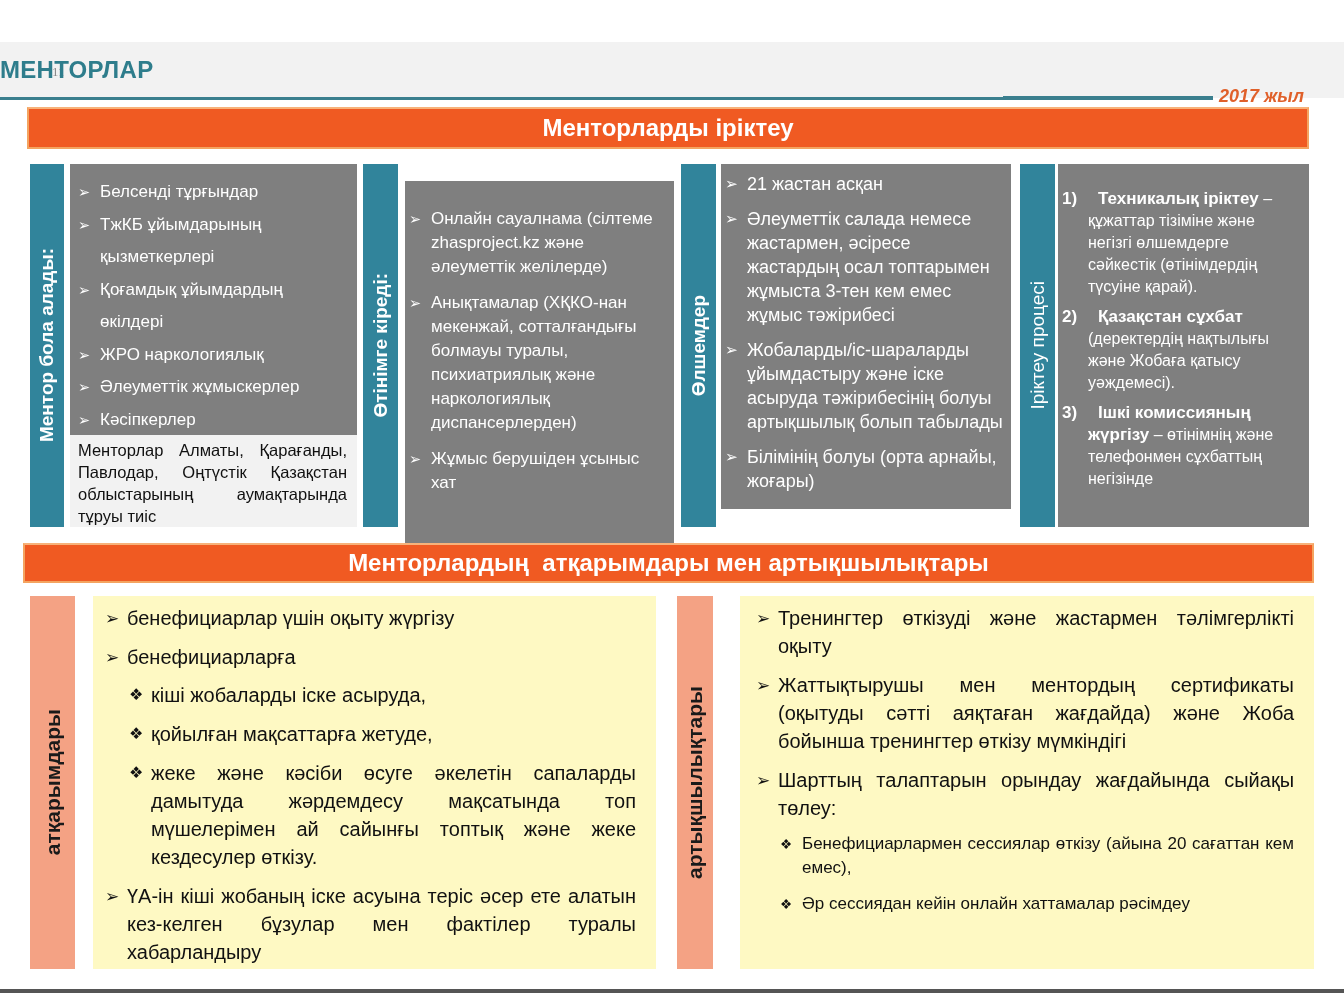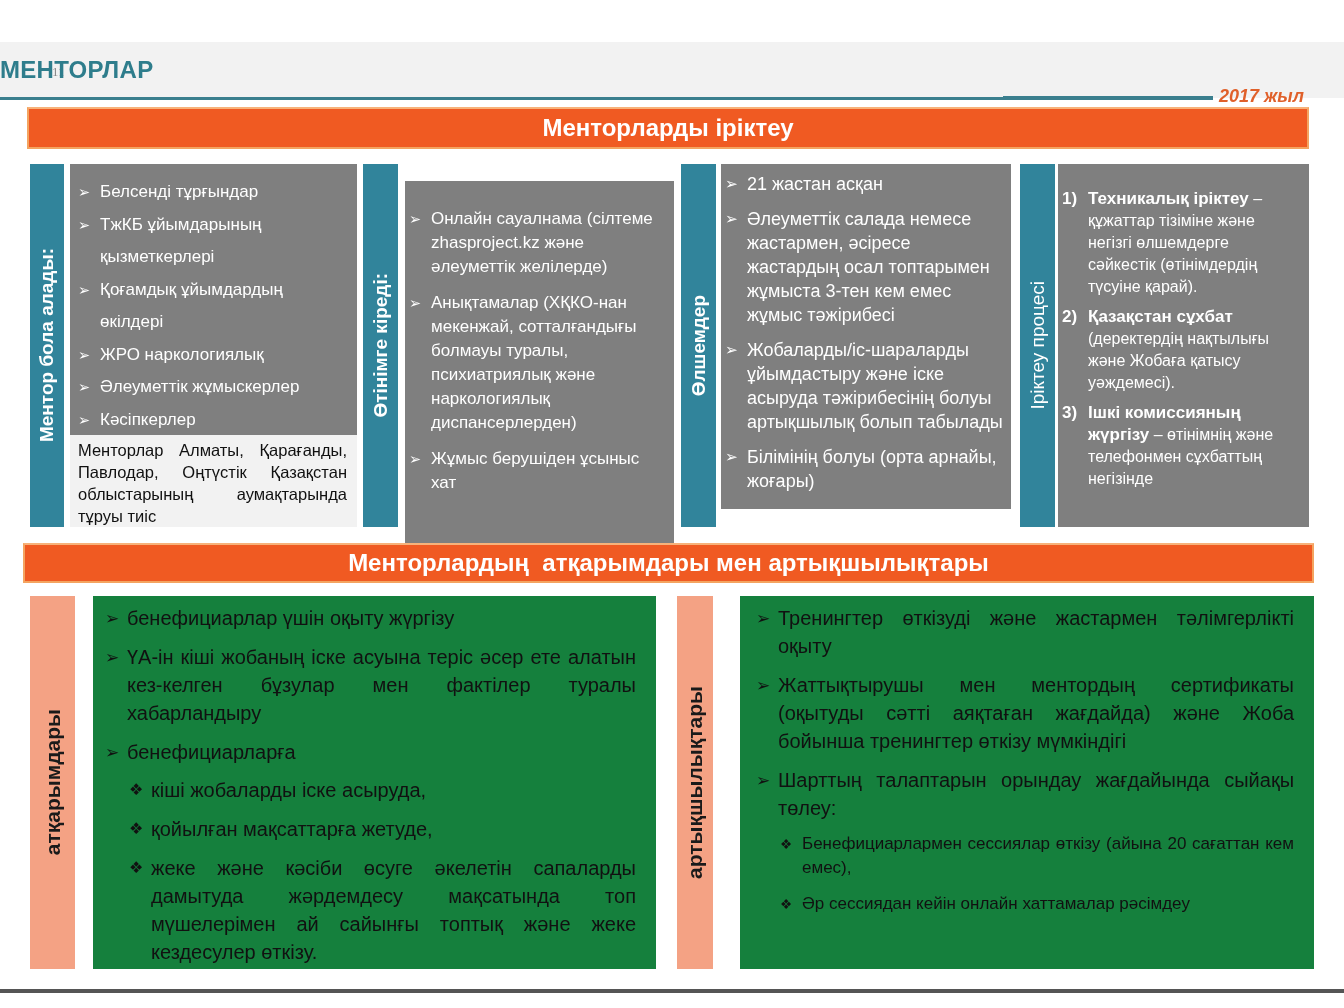--- a/index.html
+++ b/index.html
@@ -20,41 +20,41 @@
   .banner1 { left: 27px; top: 107px; width: 1282px; height: 42px; font-size: 24px; }
   .banner2 { left: 23px; top: 543px; width: 1291px; height: 40px; font-size: 24px; }
 
   
   .vlabel { display: flex; align-items: center; justify-content: center; }
   .vlabel span { writing-mode: vertical-rl; transform: rotate(180deg); white-space: nowrap; font-weight: bold; }
   .teal { background: #31849b; color: #fff; }
   .salmon { background: #f4a284; color: #1a1a1a; }
 
   .gray-box { background: #7f7f7f; color: #fff; }
-  .light-box { background: #15803d; color: #111; }
+  .light-box { background: #fef9c3; color: #111; }
 
   ul.arrows { list-style: none; }
   ul.arrows li { position: relative; padding-left: 24px; }
   ul.arrows li::before { content: "\27A2"; position: absolute; left: 2px; top: 0; font-family: "DejaVu Sans", sans-serif; font-size: 0.85em; }
 
   
   .b1-list { left: 70px; top: 164px; width: 287px; height: 271px; padding: 12px 24px 0 6px; font-size: 17px; }
   .b1-list li { line-height: 32.5px; }
   .b1-note { left: 70px; top: 435px; width: 287px; height: 92px; background: #f2f2f2; color: #111; font-size: 16.5px; line-height: 22px; padding: 4px 10px 0 8px; text-align: justify; }
 
   .b2 { left: 405px; top: 181px; width: 269px; height: 363px; padding: 26px 8px 0 2px; font-size: 17px; line-height: 24px; }
   .b2 li { margin-bottom: 12px; }
   .b3 { left: 721px; top: 164px; width: 290px; height: 345px; padding: 8px 6px 0 2px; font-size: 18px; line-height: 24px; }
   .b3 li { margin-bottom: 11px; }
 
   .b4 { left: 1058px; top: 164px; width: 251px; height: 363px; padding: 24px 8px 0 2px; font-size: 16px; line-height: 22px; }
   .b4 ol { list-style: none; }
   .b4 li { position: relative; padding-left: 28px; margin-bottom: 8px; }
   .b4 .num { position: absolute; left: 2px; top: 0; font-weight: bold; font-size: 17px; }
-  .b4 .bold { font-weight: bold; font-size: 17px; }
+  .b4 .bold { font-weight: bold; font-size: 17px; margin-left: 10px; }
 
   
   .p1 { left: 93px; top: 596px; width: 563px; height: 373px; padding: 8px 20px 0 10px; font-size: 20px; line-height: 28px; }
   .p2 { left: 740px; top: 596px; width: 574px; height: 373px; padding: 8px 20px 0 14px; font-size: 20px; line-height: 28px; }
   .p1 ul.arrows li, .p2 ul.arrows li { padding-left: 24px; text-align: justify; }
   .p1 > ul > li { margin-bottom: 11px; }
   .p2 > ul > li { margin-bottom: 11px; }
   ul.diamonds { list-style: none; margin-top: 10px; }
   ul.diamonds li { position: relative; padding-left: 28px; margin-bottom: 11px; text-align: justify; }
   ul.diamonds li::before { content: "\2756"; position: absolute; left: 2px; top: 0; font-family: "DejaVu Sans", sans-serif; font-size: 0.8em; }
@@ -134,28 +134,28 @@
 <div class="abs banner banner2">
   <span style="white-space:pre;">Менторлардың  атқарымдары мен артықшылықтары</span>
 </div>
 
 <div class="abs vlabel salmon" style="left:30px;top:596px;width:45px;height:373px;">
   <span style="font-size:21px;">атқарымдары</span>
 </div>
 <div class="abs light-box p1">
   <ul class="arrows">
     <li><span>бенефициарлар үшін оқыту жүргізу</span></li>
-    <li><span>ҮА-ін кіші жобаның іске асуына теріс әсер ете алатын кез-келген бұзулар мен фактілер туралы хабарландыру</span></li>
     <li><span>бенефициарларға</span>
       <ul class="diamonds">
         <li><span>кіші жобаларды іске асыруда,</span></li>
         <li><span>қойылған мақсаттарға жетуде,</span></li>
         <li><span>жеке және кәсіби өсуге әкелетін сапаларды дамытуда жәрдемдесу мақсатында топ мүшелерімен ай сайынғы топтық және жеке кездесулер өткізу.</span></li>
       </ul>
     </li>
+    <li><span>ҮА-ін кіші жобаның іске асуына теріс әсер ете алатын кез-келген бұзулар мен фактілер туралы хабарландыру</span></li>
   </ul>
 </div>
 
 <div class="abs vlabel salmon" style="left:677px;top:596px;width:36px;height:373px;">
   <span style="font-size:21px;">артықшылықтары</span>
 </div>
 <div class="abs light-box p2">
   <ul class="arrows">
     <li><span>Тренингтер өткізуді және жастармен тәлімгерлікті оқыту</span></li>
     <li><span>Жаттықтырушы мен ментордың сертификаты (оқытуды сәтті аяқтаған жағдайда) және Жоба бойынша тренингтер өткізу мүмкіндігі</span></li>

